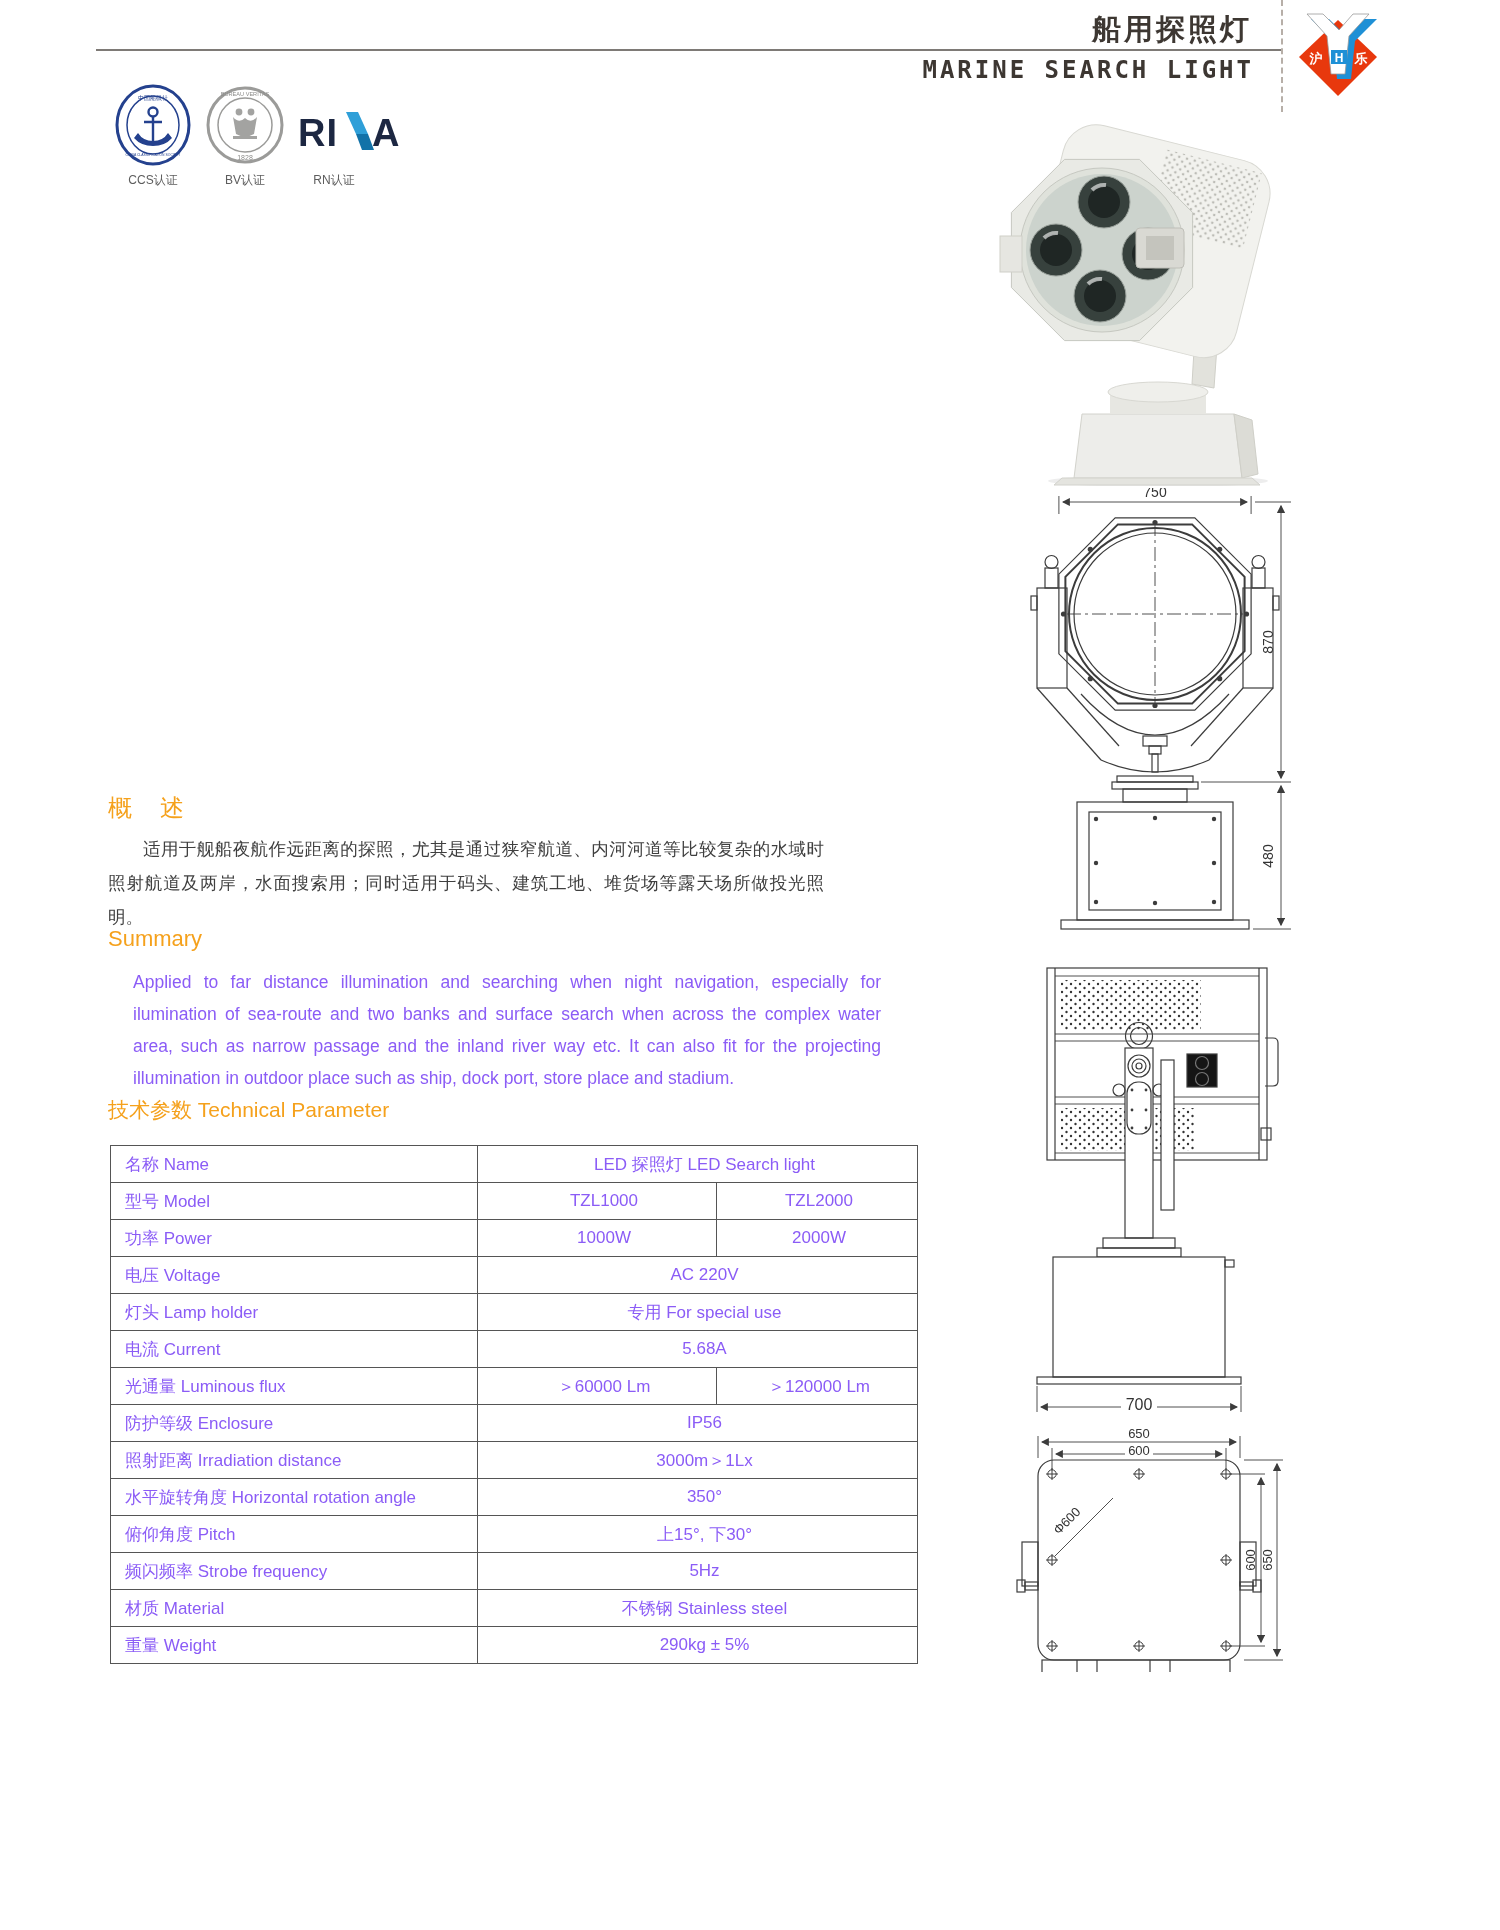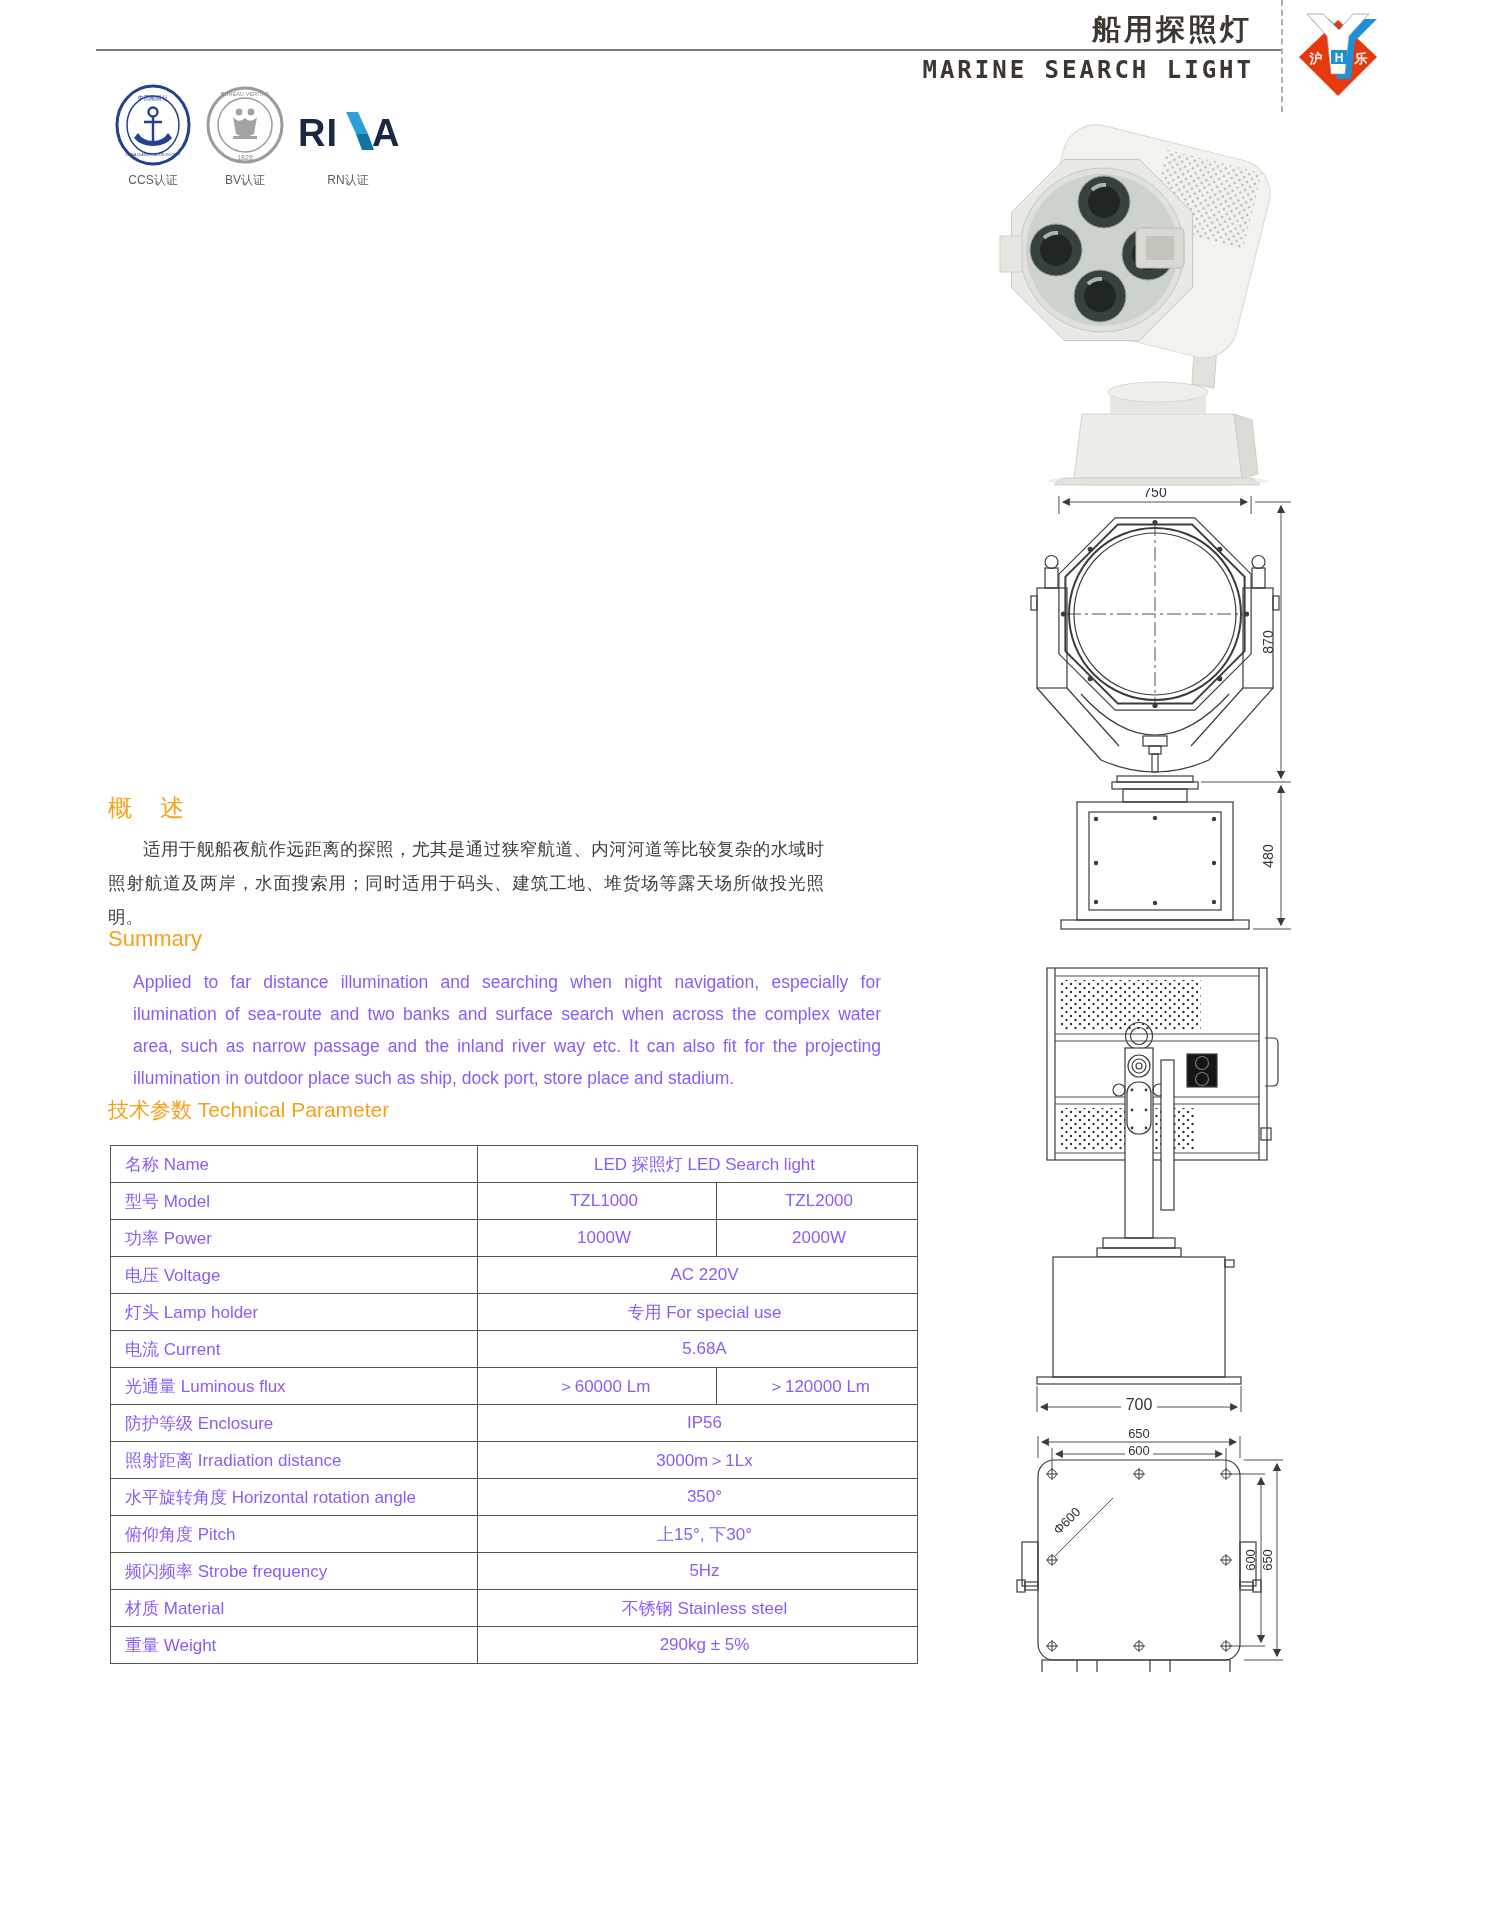--- a/index.html
+++ b/index.html
@@ -80,21 +80,21 @@
     </g>
   </svg>
   <div class="abs cert-label" style="left:245px">BV认证</div>
 
   <svg class="abs" style="left:298px;top:106px" width="106" height="50" viewBox="0 0 106 50">
     <text x="0" y="40" font-size="38" font-weight="bold" fill="#1c2742" letter-spacing="1">RI</text>
     <polygon points="48,6 60,6 70,28 58,28" fill="#2f9fd8"></polygon>
     <polygon points="58,28 70,28 76,44 64,44" fill="#1272a8"></polygon>
     <text x="74" y="40" font-size="38" font-weight="bold" fill="#1c2742">A</text>
   </svg>
-  <div class="abs cert-label" style="left:348px">RN认证</div>
+  <div class="abs cert-label" style="left:334px">RN认证</div>
 
   <div class="abs orange ov-head">概　述</div>
   <div class="abs ov-body">适用于舰船夜航作远距离的探照，尤其是通过狭窄航道、内河河道等比较复杂的水域时照射航道及两岸，水面搜索用；同时适用于码头、建筑工地、堆货场等露天场所做投光照明。</div>
 
   <div class="abs orange sum-head">Summary</div>
   <div class="abs sum-body">Applied to far distance illumination and searching when night navigation, especially for ilumination of sea-route and two banks and surface search when across the complex water area, such as narrow passage and the inland river way etc. It can also fit for the projecting illumination in outdoor place such as ship, dock port, store place and stadium.</div>
 
   <div class="abs orange tech-head">技术参数 Technical Parameter</div>
 
   <table class="ptable">

